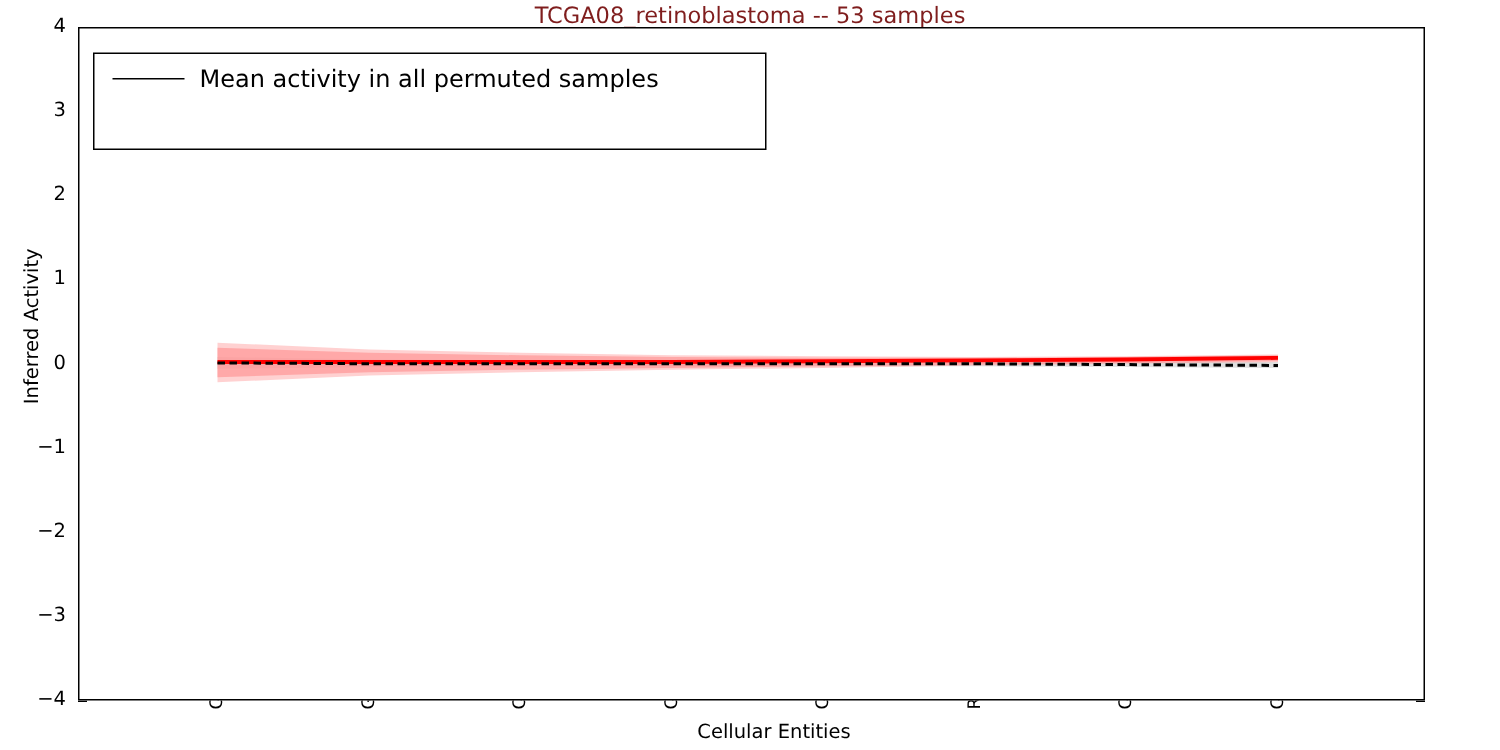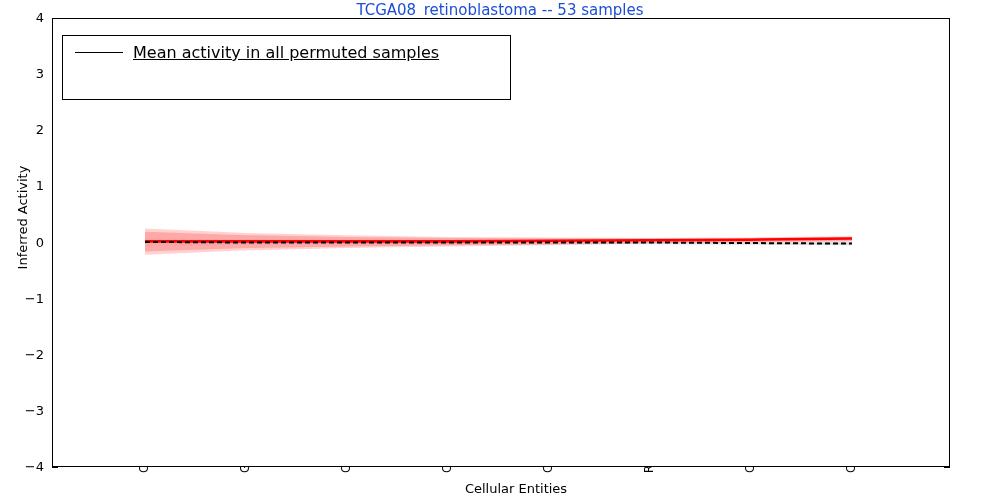--- a/index.html
+++ b/index.html
@@ -26,21 +26,21 @@
 
   
   #chart-title {
     position: absolute;
     left: 0;
     top: 1px;
     width: 1000px;
     text-align: center;
     font-size: 15px;
     line-height: 18px;
-    color: #1d4ed8;
+    color: #7f1d1d;
     letter-spacing: 0px;
   }
 
   
   #plot-area {
     position: absolute;
     left: 52px;
     top: 18px;
     width: 898px;
     height: 449px;
@@ -144,21 +144,20 @@
     width: 48px;
     height: 0;
   }
   .legend-text {
     position: absolute;
     left: 70px;
     top: 5px;
     font-size: 16px;
     line-height: 20px;
     white-space: nowrap;
-    text-decoration: underline;
   }
 
   
   #data-svg {
     position: absolute;
     left: 0;
     top: 0;
     width: 1000px;
     height: 500px;
     pointer-events: none;

